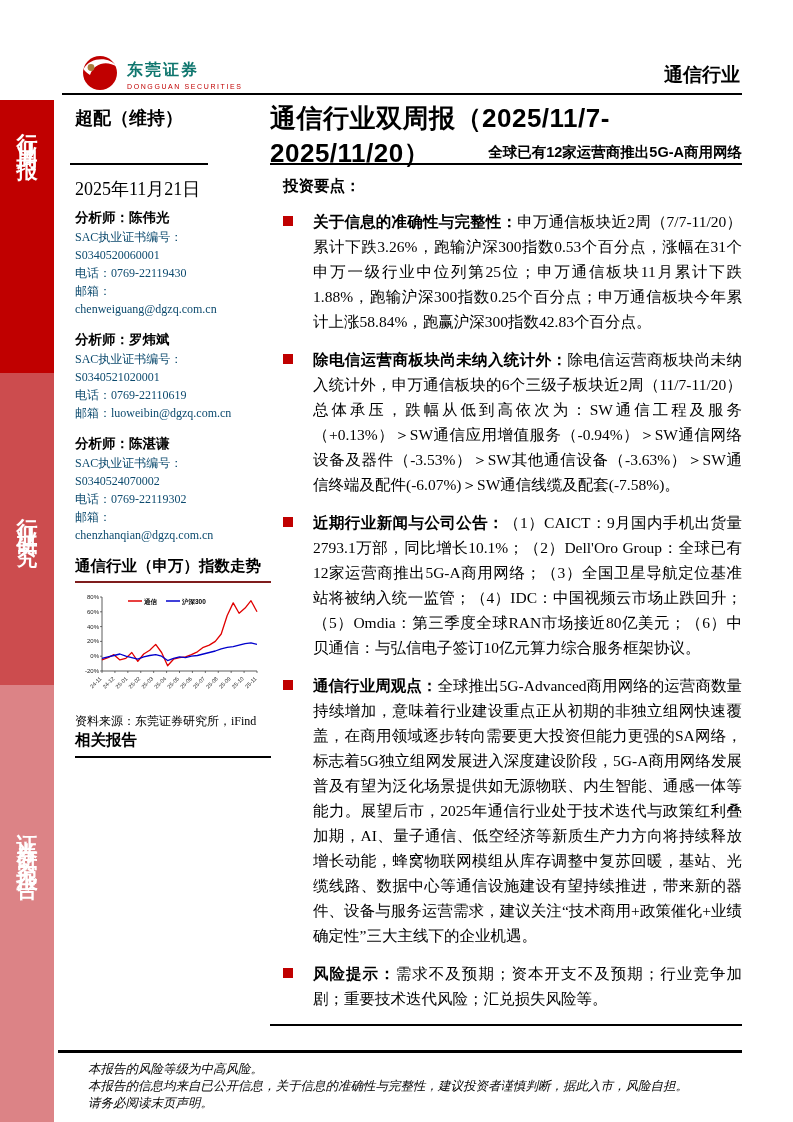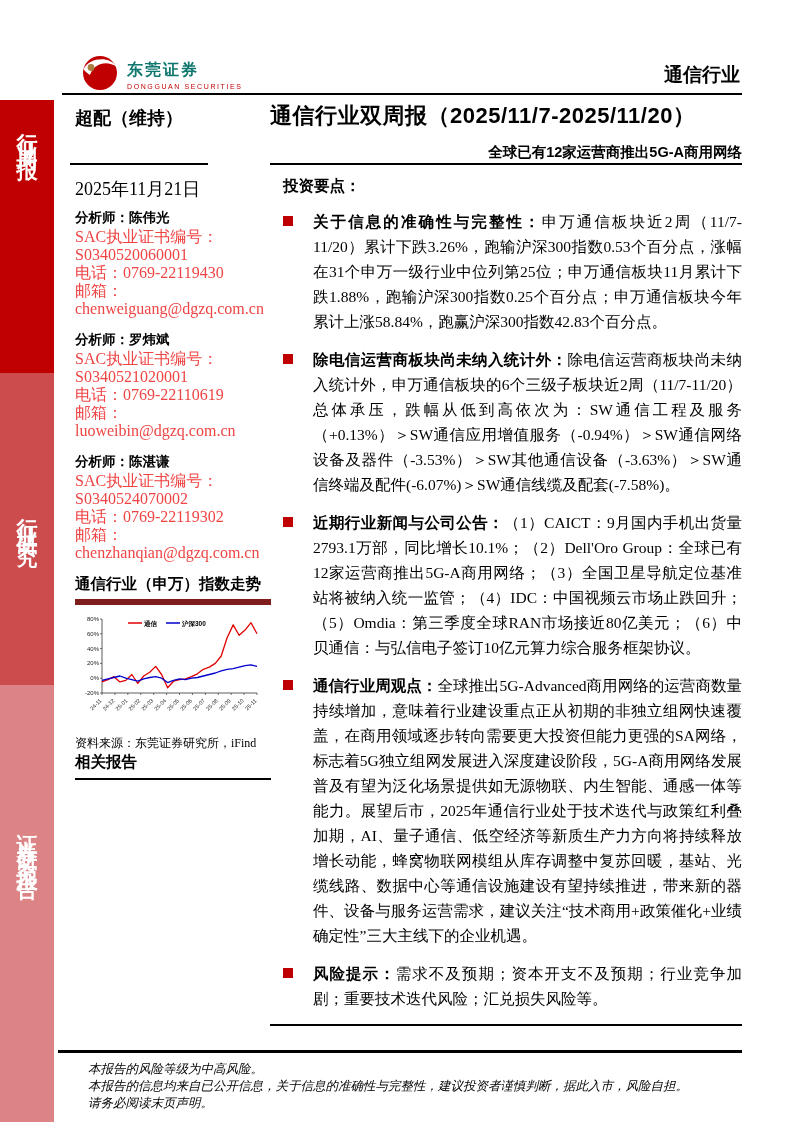--- a/index.html
+++ b/index.html
@@ -21,32 +21,32 @@
   .side-seg-2 .side-label{margin-top:128px;}
   .side-seg-3 .side-label{margin-top:132px;}
   
   .logo{position:absolute;left:80px;top:52px;display:flex;align-items:center;}
   .logo-text{margin-left:7px;}
   .logo-cn{color:#0f766e;font-weight:bold;font-size:16px;font-family:"DejaVu Serif", serif;letter-spacing:2px;line-height:24px;}
   .logo-en{color:#c00000;font-size:7px;letter-spacing:1.6px;font-family:"Liberation Sans", sans-serif;margin-top:1px;}
   .industry-tag{position:absolute;right:53px;top:62px;font-weight:bold;font-size:19px;}
   .header-rule{position:absolute;left:62px;top:93px;width:680px;height:2px;background:#000;}
   .rating{position:absolute;left:75px;top:106px;font-weight:bold;font-size:18px;}
-  .doc-title{position:absolute;left:270px;top:101px;width:472px;font-weight:bold;font-size:22px;letter-spacing:0.5px;}
+  .doc-title{position:absolute;left:270px;top:101px;width:472px;font-weight:bold;font-size:26px;letter-spacing:0.5px;}
   .doc-subtitle{position:absolute;left:270px;top:143px;width:472px;text-align:right;font-weight:bold;font-size:14.5px;}
   .left-rule{position:absolute;left:70px;top:163px;width:138px;height:2px;background:#000;}
   .right-rule{position:absolute;left:270px;top:163px;width:472px;height:2px;background:#000;}
   
   .left-col{position:absolute;left:75px;top:178px;width:196px;}
   .report-date{font-size:18px;margin-bottom:8px;line-height:22px;}
   .analyst{margin-bottom:12px;}
   .analyst-name{font-weight:bold;font-size:13.5px;font-family:"Liberation Sans", sans-serif;line-height:20px;}
-  .analyst-line{font-size:16px;line-height:18px;color:#ef4444;}
+  .analyst-line{font-size:12px;line-height:18px;color:#0c4a6e;}
   .chart-head{font-weight:bold;font-size:15.5px;font-family:"Liberation Sans", sans-serif;
-    padding-bottom:4px;border-bottom:6px solid #7f1d1d;margin-top:4px;}
+    padding-bottom:4px;border-bottom:2px solid #7f1d1d;margin-top:4px;}
   .chart-wrap{margin-top:4px;}
   .chart-source{font-size:12px;line-height:17px;margin-top:2px;}
   .related-head{font-weight:bold;font-size:15.5px;font-family:"Liberation Sans", sans-serif;
     padding-bottom:5px;border-bottom:2px solid #000;}
   
   .right-col{position:absolute;left:283px;top:176px;width:459px;}
   .section-title{font-weight:bold;font-size:15.5px;font-family:"Liberation Sans", sans-serif;margin-bottom:12px;}
   .bullet{display:flex;margin-bottom:13px;}
   .bullet-sq{width:10px;height:10px;background:#c00000;margin-top:7px;flex:none;}
   .bullet-body{margin-left:20px;font-size:15.5px;line-height:25px;text-align:justify;}
@@ -176,21 +176,21 @@
   <div class="chart-source">资料来源：东莞证券研究所，iFind</div>
   <div class="related-head">相关报告</div>
 </div>
 
 <div class="right-col">
   <div class="section-title">投资要点：</div>
 
   <div class="bullet">
     <span class="bullet-sq"></span>
     <div class="bullet-body">
-      <span class="bullet-lead">关于信息的准确性与完整性：</span><span>申万通信板块近2周（11/7-11/20）累计下跌3.26%，跑输沪深300指数0.53个百分点，涨幅在31个申万一级行业中位列第25位；申万通信板块11月累计下跌1.88%，跑输沪深300指数0.25个百分点；申万通信板块今年累计上涨58.84%，跑赢沪深300指数42.83个百分点。</span>
+      <span class="bullet-lead">关于信息的准确性与完整性：</span><span>申万通信板块近2周（7/7-11/20）累计下跌3.26%，跑输沪深300指数0.53个百分点，涨幅在31个申万一级行业中位列第25位；申万通信板块11月累计下跌1.88%，跑输沪深300指数0.25个百分点；申万通信板块今年累计上涨58.84%，跑赢沪深300指数42.83个百分点。</span>
     </div>
   </div>
 
   <div class="bullet">
     <span class="bullet-sq"></span>
     <div class="bullet-body">
       <span class="bullet-lead">除电信运营商板块尚未纳入统计外：</span><span>除电信运营商板块尚未纳入统计外，申万通信板块的6个三级子板块近2周（11/7-11/20）总体承压，跌幅从低到高依次为：SW通信工程及服务（+0.13%）＞SW通信应用增值服务（-0.94%）＞SW通信网络设备及器件（-3.53%）＞SW其他通信设备（-3.63%）＞SW通信终端及配件(-6.07%)＞SW通信线缆及配套(-7.58%)。</span>
     </div>
   </div>
 

